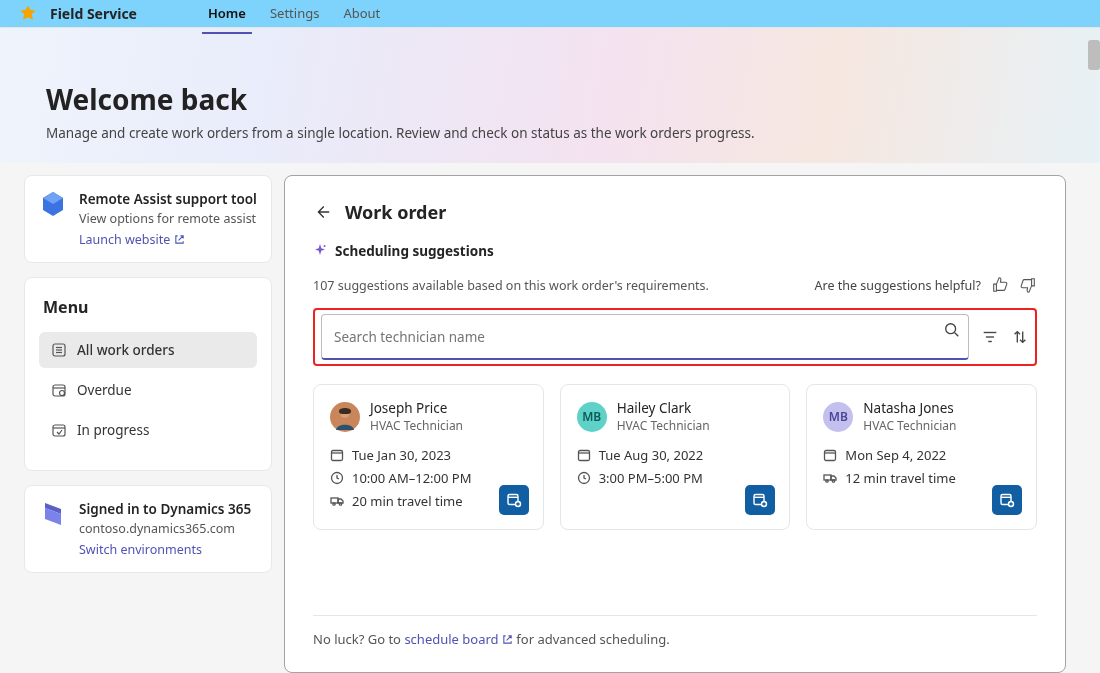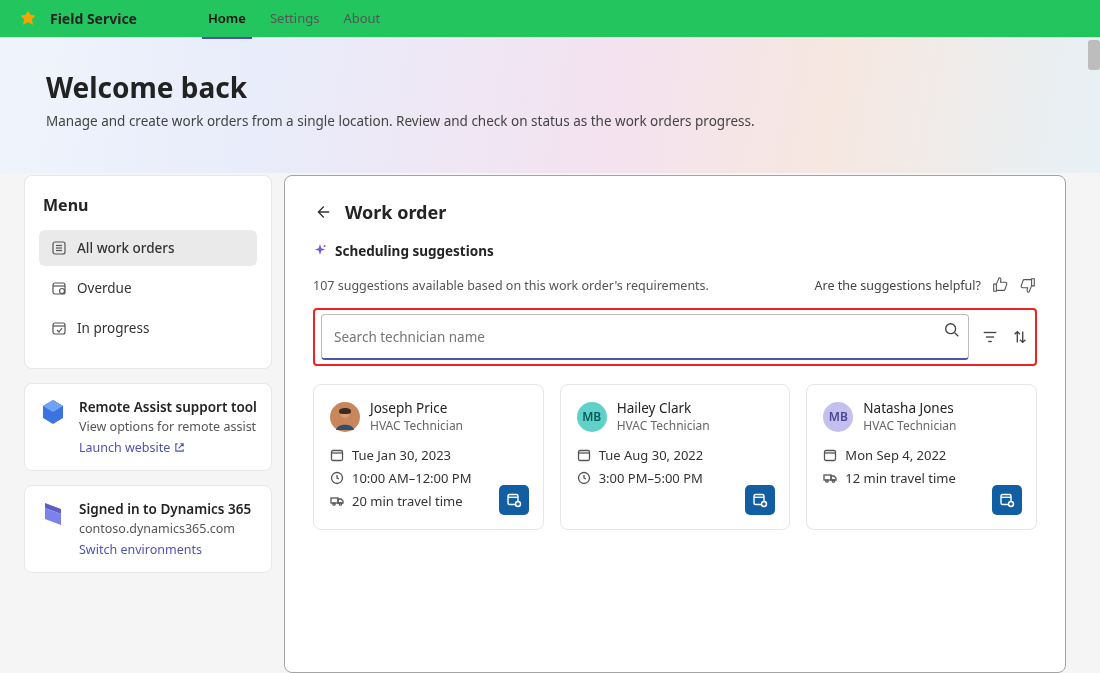--- a/index.html
+++ b/index.html
@@ -1,27 +1,27 @@
 <!DOCTYPE html>
 <html><head>
 <meta charset="utf-8">
 <style>
   * { box-sizing: border-box; margin: 0; padding: 0; font-family: "Segoe UI", -apple-system, system-ui, sans-serif; }
   body { background: #f5f5f5; color: #242424; width: 1100px; height: 673px; overflow: hidden; position: relative; }
 
   
-  .topnav { height: 38px; background: #22c55e; border-bottom: 1px solid #e5e5e5; display: flex; align-items: center; padding: 0 18px; gap: 12px; }
+  .topnav { height: 28px; background: #7dd3fc; border-bottom: 1px solid #e5e5e5; display: flex; align-items: center; padding: 0 18px; gap: 12px; }
   .brand-icon { width: 20px; height: 20px; }
   .brand-name { font-weight: 700; font-size: 14px; margin-right: 10px; }
   .topnav-link { font-size: 13px; color: #555; padding: 0 6px; height: 40px; display: flex; align-items: center; border-bottom: 2px solid transparent; cursor: pointer; }
   .topnav-link.active { color: #111; border-bottom-color: #4f52b2; font-weight: 600; margin-left: 43px; }
 
   
   .hero { height: 135px; background: linear-gradient(100deg,#eff4fc 0%,#e9ecfa 25%,#f4e2f0 55%,#f6e7e0 75%,#e7f1f6 100%); padding: 30px 46px 0 46px; }
-  .hero h1 { font-size: 28px; font-weight: 700; color: #222; margin-bottom: 6px; }
+  .hero h1 { font-size: 28px; font-weight: 700; color: #222; margin-bottom: 6px; margin-top: 22px; }
   .hero p { font-size: 13.5px; color: #444; }
 
   
   .content { display: flex; gap: 12px; padding: 0 24px; margin-top: -0px; position: absolute; top: 175px; left: 0; right: 10px; bottom: 0; }
 
   .leftcol { width: 248px; display: flex; flex-direction: column; gap: 14px; }
   .card { background: #fff; border: 1px solid #e8e8e8; border-radius: 8px; padding: 18px 14px; }
   .menu-title { font-size: 16px; font-weight: 700; margin-bottom: 14px; padding-left: 4px; }
   .menu-item { display: flex; align-items: center; gap: 10px; padding: 9px 12px; border-radius: 6px; font-size: 13.5px; color: #333; cursor: pointer; margin-bottom: 4px; }
   .menu-item.active { background: #eaeaea; font-weight: 500; }
@@ -85,20 +85,37 @@
 </div>
 
 <div class="hero">
   <h1>Welcome back</h1>
   <p>Manage and create work orders from a single location. Review and check on status as the work orders progress.</p>
 </div>
 
 <div class="content">
 
   <div class="leftcol">
+    <div class="card info-card">
+      <svg class="info-icon" viewBox="0 0 28 28">
+          <path fill="#3b74e0" d="M14 2l10 6v12l-10 6L4 20V8z"></path>
+          <path fill="#6fa2f5" d="M14 2l10 6-10 6L4 8z"></path>
+        </svg>
+      <div class="info-body">
+        <div class="info-title">Remote Assist support tool</div>
+        <div class="info-sub">View options for remote assist</div>
+        <span class="info-link">
+          <span>Launch website</span>
+          <svg width="11" height="11" viewBox="0 0 12 12" fill="none" stroke="#4f52b2" stroke-width="1.2">
+              <path d="M4 2H2v8h8V8M7 2h3v3M10 2L5 7"></path>
+            </svg>
+        </span>
+      </div>
+    </div>
+
     <div class="card">
       <div class="menu-title">Menu</div>
       <div class="menu-item active">
         <svg class="menu-icon" viewBox="0 0 16 16" fill="none" stroke="#555" stroke-width="1.2">
             <rect x="2" y="2" width="12" height="12" rx="2"></rect>
             <line x1="5" y1="5.5" x2="11" y2="5.5"></line>
             <line x1="5" y1="8" x2="11" y2="8"></line>
             <line x1="5" y1="10.5" x2="11" y2="10.5"></line>
           </svg>
         <span>All work orders</span>
@@ -116,37 +133,20 @@
             <rect x="2" y="3" width="12" height="11" rx="2"></rect>
             <line x1="2" y1="6" x2="14" y2="6"></line>
             <path d="M6 10l2 2 3-4"></path>
           </svg>
         <span>In progress</span>
       </div>
     </div>
 
     <div class="card info-card">
       <svg class="info-icon" viewBox="0 0 28 28">
-          <path fill="#3b74e0" d="M14 2l10 6v12l-10 6L4 20V8z"></path>
-          <path fill="#6fa2f5" d="M14 2l10 6-10 6L4 8z"></path>
-        </svg>
-      <div class="info-body">
-        <div class="info-title">Remote Assist support tool</div>
-        <div class="info-sub">View options for remote assist</div>
-        <span class="info-link">
-          <span>Launch website</span>
-          <svg width="11" height="11" viewBox="0 0 12 12" fill="none" stroke="#4f52b2" stroke-width="1.2">
-              <path d="M4 2H2v8h8V8M7 2h3v3M10 2L5 7"></path>
-            </svg>
-        </span>
-      </div>
-    </div>
-
-    <div class="card info-card">
-      <svg class="info-icon" viewBox="0 0 28 28">
           <path fill="#5b5fc7" d="M6 3l16 6v5L6 8z"></path>
           <path fill="#7b83eb" d="M6 8l16 6v11L6 19z"></path>
         </svg>
       <div class="info-body">
         <div class="info-title">Signed in to Dynamics 365</div>
         <div class="info-sub">contoso.dynamics365.com</div>
         <span class="info-link">
           <span>Switch environments</span>
         </span>
       </div>
@@ -308,16 +308,21 @@
           <svg class="book-icn" viewBox="0 0 16 16" fill="none" stroke="#fff" stroke-width="1.4">
               <rect x="2" y="2.5" width="10" height="10" rx="1.5"></rect>
               <line x1="2" y1="5.3" x2="12" y2="5.3"></line>
               <circle cx="12" cy="12" r="3.2" fill="#fff" stroke="none"></circle>
               <path d="M12 10.2v3.6M10.2 12h3.6" stroke="#115ea3"></path>
             </svg>
         </div>
       </div>
     </div>
 
+    <div class="footer-line">
+      <span>No luck? Go to </span><a><span>schedule board</span> <svg width="11" height="11" style="vertical-align:-1px" viewBox="0 0 12 12" fill="none" stroke="#4f52b2" stroke-width="1.2">
+            <path d="M4 2H2v8h8V8M7 2h3v3M10 2L5 7"></path>
+          </svg></a><span> for advanced scheduling.</span>
+    </div>
   </div>
 </div>
 
 <div class="scrollbar"></div>
 
 </body></html>

